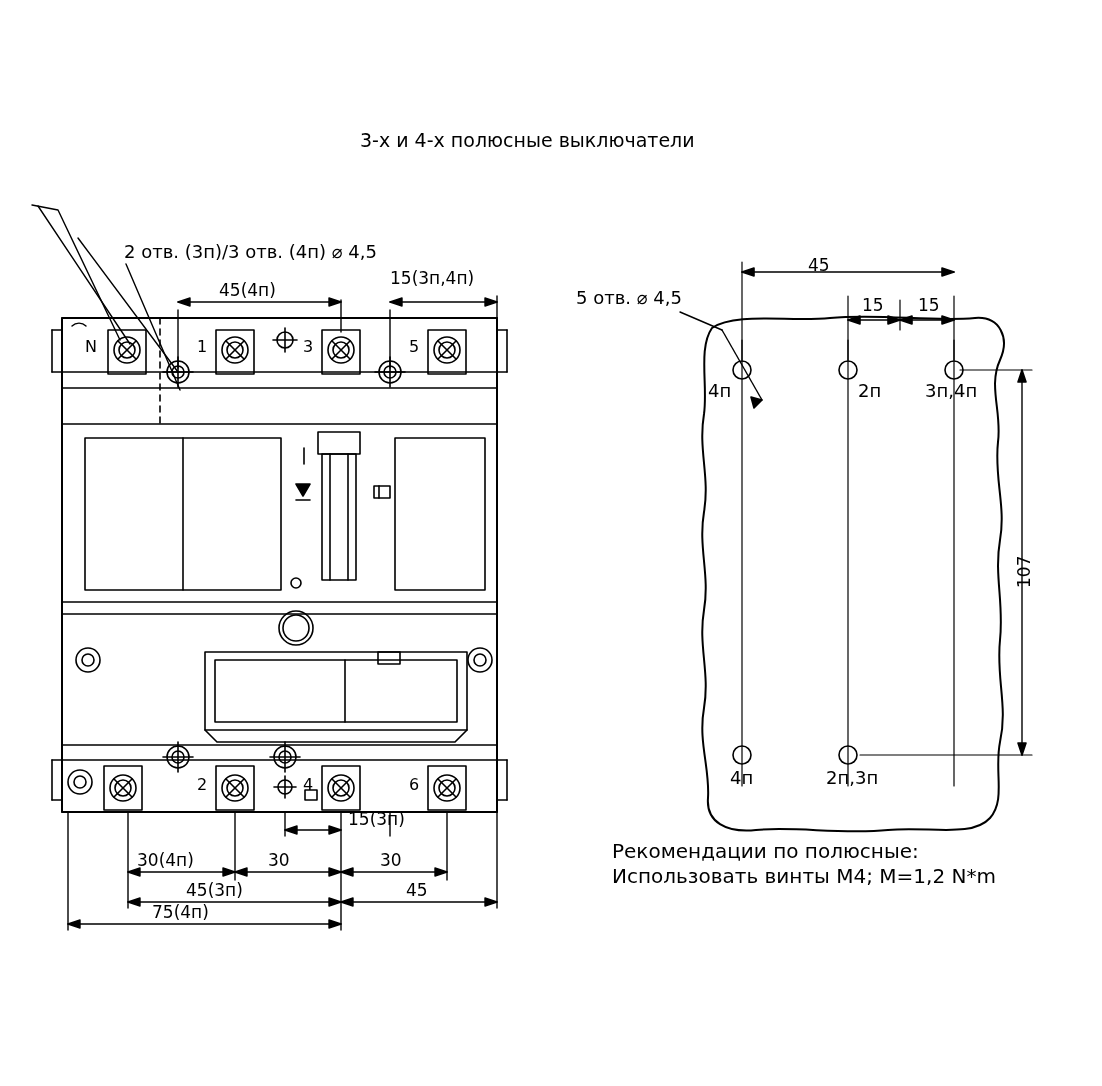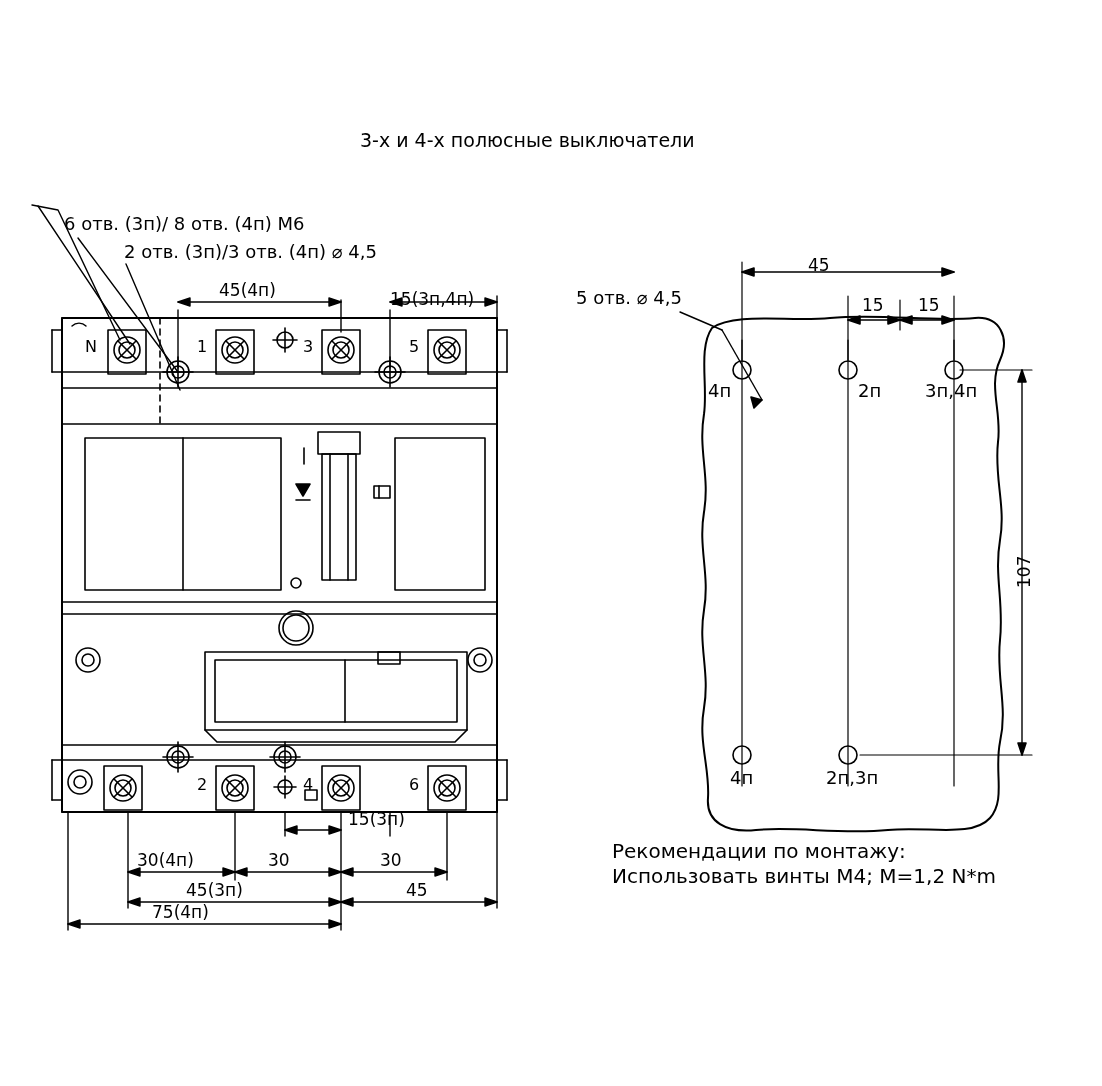--- a/index.html
+++ b/index.html
@@ -316,25 +316,24 @@
         <line x1="1022" y1="370" x2="1022" y2="755" stroke-width="1.4"></line>
         <path d="M1022 370 l-4 12 l8 0 z" fill="#000000"></path>
         <path d="M1022 755 l-4 -12 l8 0 z" fill="#000000"></path>
       </g>
 
     </g>
   </svg>
 
   <div class="lbl t-title" style="left:360px; top:130px;">3-х и 4-х полюсные выключатели</div>
 
-  <div class="lbl t-note" style="left:64px; top:214px;">6 отв. (3п)/ 8 отв. (4п) М6</div>
   <div class="lbl t-note" style="left:124px; top:242px;">2 отв. (3п)/3 отв. (4п) ⌀ 4,5</div>
 
   <div class="lbl t-dim" style="left:219px; top:281px;">45(4п)</div>
-  <div class="lbl t-dim" style="left:390px; top:290px;">15(3п,4п)</div>
+  <div class="lbl t-dim" style="left:390px; top:269px;">15(3п,4п)</div>
 
   <div class="lbl t-num" style="left:85px; top:338px;">N</div>
   <div class="lbl t-num" style="left:197px; top:338px;">1</div>
   <div class="lbl t-num" style="left:303px; top:338px;">3</div>
   <div class="lbl t-num" style="left:409px; top:338px;">5</div>
 
   <div class="lbl t-num" style="left:197px; top:776px;">2</div>
   <div class="lbl t-num" style="left:303px; top:776px;">4</div>
   <div class="lbl t-num" style="left:409px; top:776px;">6</div>
 
@@ -353,16 +352,16 @@
   <div class="lbl t-dim" style="left:918px; top:296px;">15</div>
   <div class="lbl t-dim rot90" style="left:1015px; top:588px;">107</div>
 
   <div class="lbl t-small" style="left:708px; top:381px;">4п</div>
   <div class="lbl t-small" style="left:851px; top:381px;margin-left:7px;">2п</div>
   <div class="lbl t-small" style="left:925px; top:381px;">3п,4п</div>
 
   <div class="lbl t-small" style="left:730px; top:768px;">4п</div>
   <div class="lbl t-small" style="left:826px; top:768px;">2п,3п</div>
 
-  <div class="lbl t-rec" style="left:612px; top:840px;">Рекомендации по монтажу:</div>
+  <div class="lbl t-rec" style="left:612px; top:840px;">Рекомендации по полюсные:</div>
   <div class="lbl t-rec" style="left:612px; top:865px;">Использовать винты М4; М=1,2 N*m</div>
 
 </div>
 
 </body></html>

